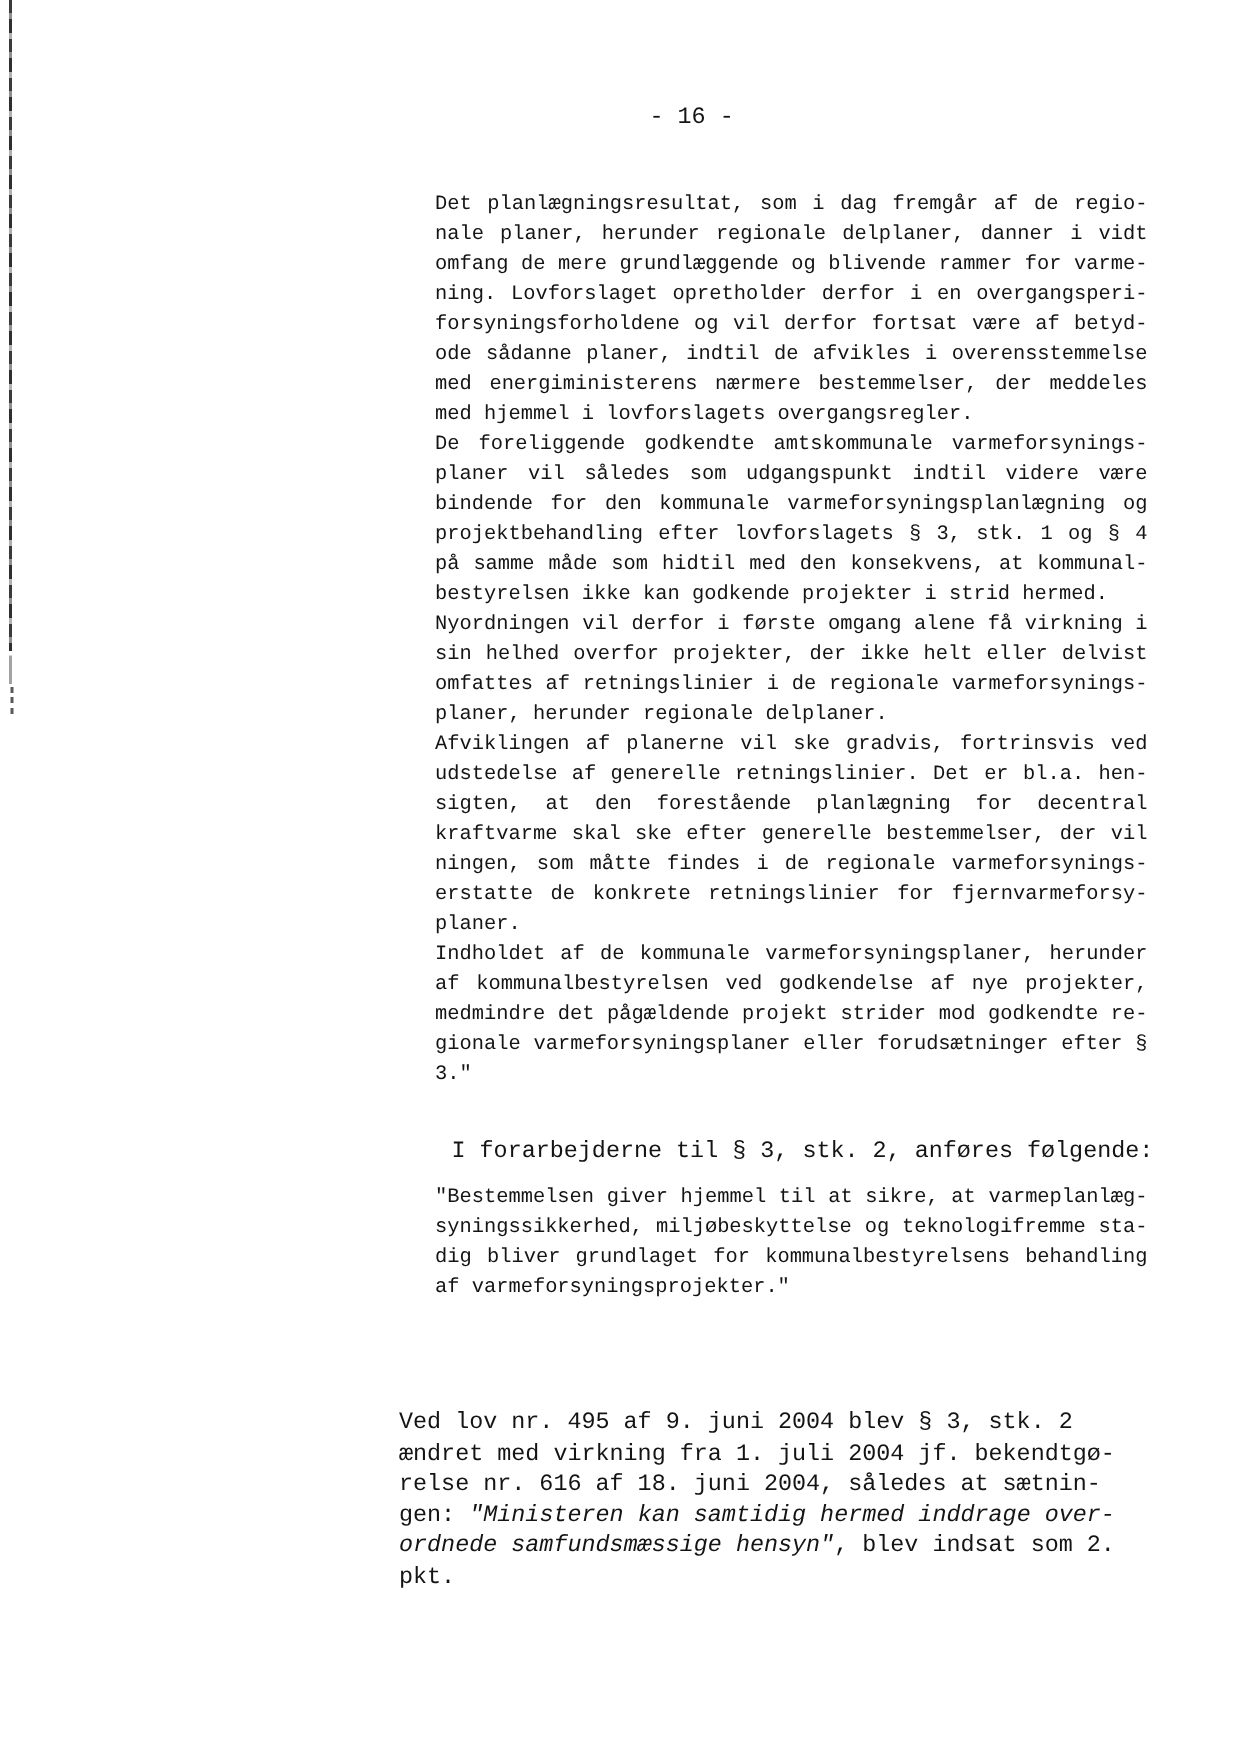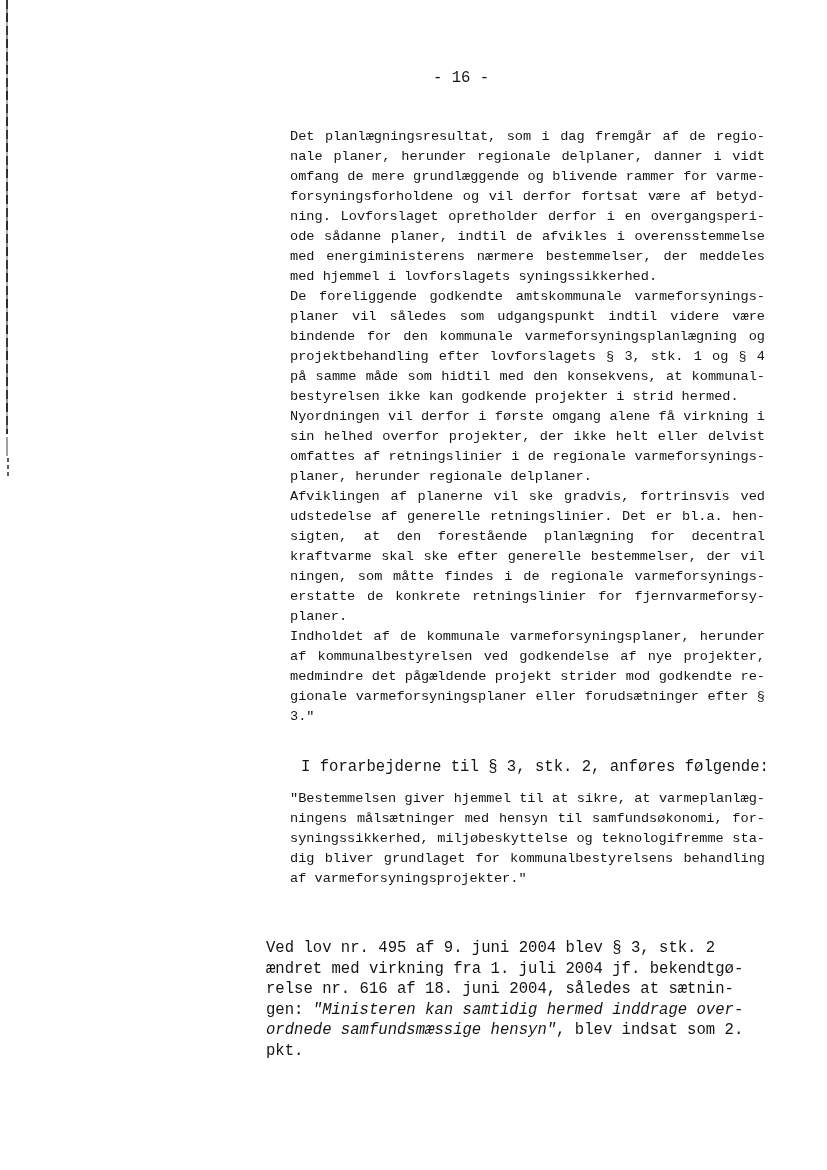--- a/index.html
+++ b/index.html
@@ -60,25 +60,25 @@
     <div class="seg-a"></div>
     <div class="seg-b"></div>
     <div class="seg-c"></div>
   </div>
   <div class="page-number">- 16 -</div>
   <div class="content">
       <div class="block quote block-0">
         <div class="text-line pj">Det planlægningsresultat, som i dag fremgår af de regio-</div>
         <div class="text-line pj">nale planer, herunder regionale delplaner, danner i vidt</div>
         <div class="text-line pj">omfang de mere grundlæggende og blivende rammer for varme-</div>
+        <div class="text-line pj">ning. Lovforslaget opretholder derfor i en overgangsperi-</div>
         <div class="text-line pj">forsyningsforholdene og vil derfor fortsat være af betyd-</div>
-        <div class="text-line pj">ning. Lovforslaget opretholder derfor i en overgangsperi-</div>
         <div class="text-line pj">ode sådanne planer, indtil de afvikles i overensstemmelse</div>
         <div class="text-line pj">med energiministerens nærmere bestemmelser, der meddeles</div>
-        <div class="text-line pl">med hjemmel i lovforslagets syningssikkerhed.</div>
+        <div class="text-line pl">med hjemmel i lovforslagets overgangsregler.</div>
         <div class="text-line pj">De foreliggende godkendte amtskommunale varmeforsynings-</div>
         <div class="text-line pj">planer vil således som udgangspunkt indtil videre være</div>
         <div class="text-line pj">bindende for den kommunale varmeforsyningsplanlægning og</div>
         <div class="text-line pj">projektbehandling efter lovforslagets § 3, stk. 1 og § 4</div>
         <div class="text-line pj">på samme måde som hidtil med den konsekvens, at kommunal-</div>
         <div class="text-line pl">bestyrelsen ikke kan godkende projekter i strid hermed.</div>
         <div class="text-line pj">Nyordningen vil derfor i første omgang alene få virkning i</div>
         <div class="text-line pj">sin helhed overfor projekter, der ikke helt eller delvist</div>
         <div class="text-line pj">omfattes af retningslinier i de regionale varmeforsynings-</div>
         <div class="text-line pl">planer, herunder regionale delplaner.</div>
@@ -93,21 +93,20 @@
         <div class="text-line pj">af kommunalbestyrelsen ved godkendelse af nye projekter,</div>
         <div class="text-line pj">medmindre det pågældende projekt strider mod godkendte re-</div>
         <div class="text-line pj">gionale varmeforsyningsplaner eller forudsætninger efter §</div>
         <div class="text-line pl">3."</div>
       </div>
       <div class="block bodytext block-1">
         <div class="text-line">I forarbejderne til § 3, stk. 2, anføres følgende:</div>
       </div>
       <div class="block quote block-2">
         <div class="text-line pj">"Bestemmelsen giver hjemmel til at sikre, at varmeplanlæg-</div>
-        <div class="text-line pj">ningens målsætninger med hensyn til samfundsøkonomi, for-</div>
         <div class="text-line pj">syningssikkerhed, miljøbeskyttelse og teknologifremme sta-</div>
         <div class="text-line pj">dig bliver grundlaget for kommunalbestyrelsens behandling</div>
         <div class="text-line pl">af varmeforsyningsprojekter."</div>
       </div>
       <div class="block bodytext block-3">
         <div class="text-line">Ved lov nr. 495 af 9. juni 2004 blev § 3, stk. 2</div>
         <div class="text-line">ændret med virkning fra 1. juli 2004 jf. bekendtgø-</div>
         <div class="text-line">relse nr. 616 af 18. juni 2004, således at sætnin-</div>
         <div class="text-line"><span class="">gen: </span><span class="ital">"Ministeren kan samtidig hermed inddrage over-</span></div>
         <div class="text-line"><span class="ital">ordnede samfundsmæssige hensyn"</span><span class="">, blev indsat som 2.</span></div>

